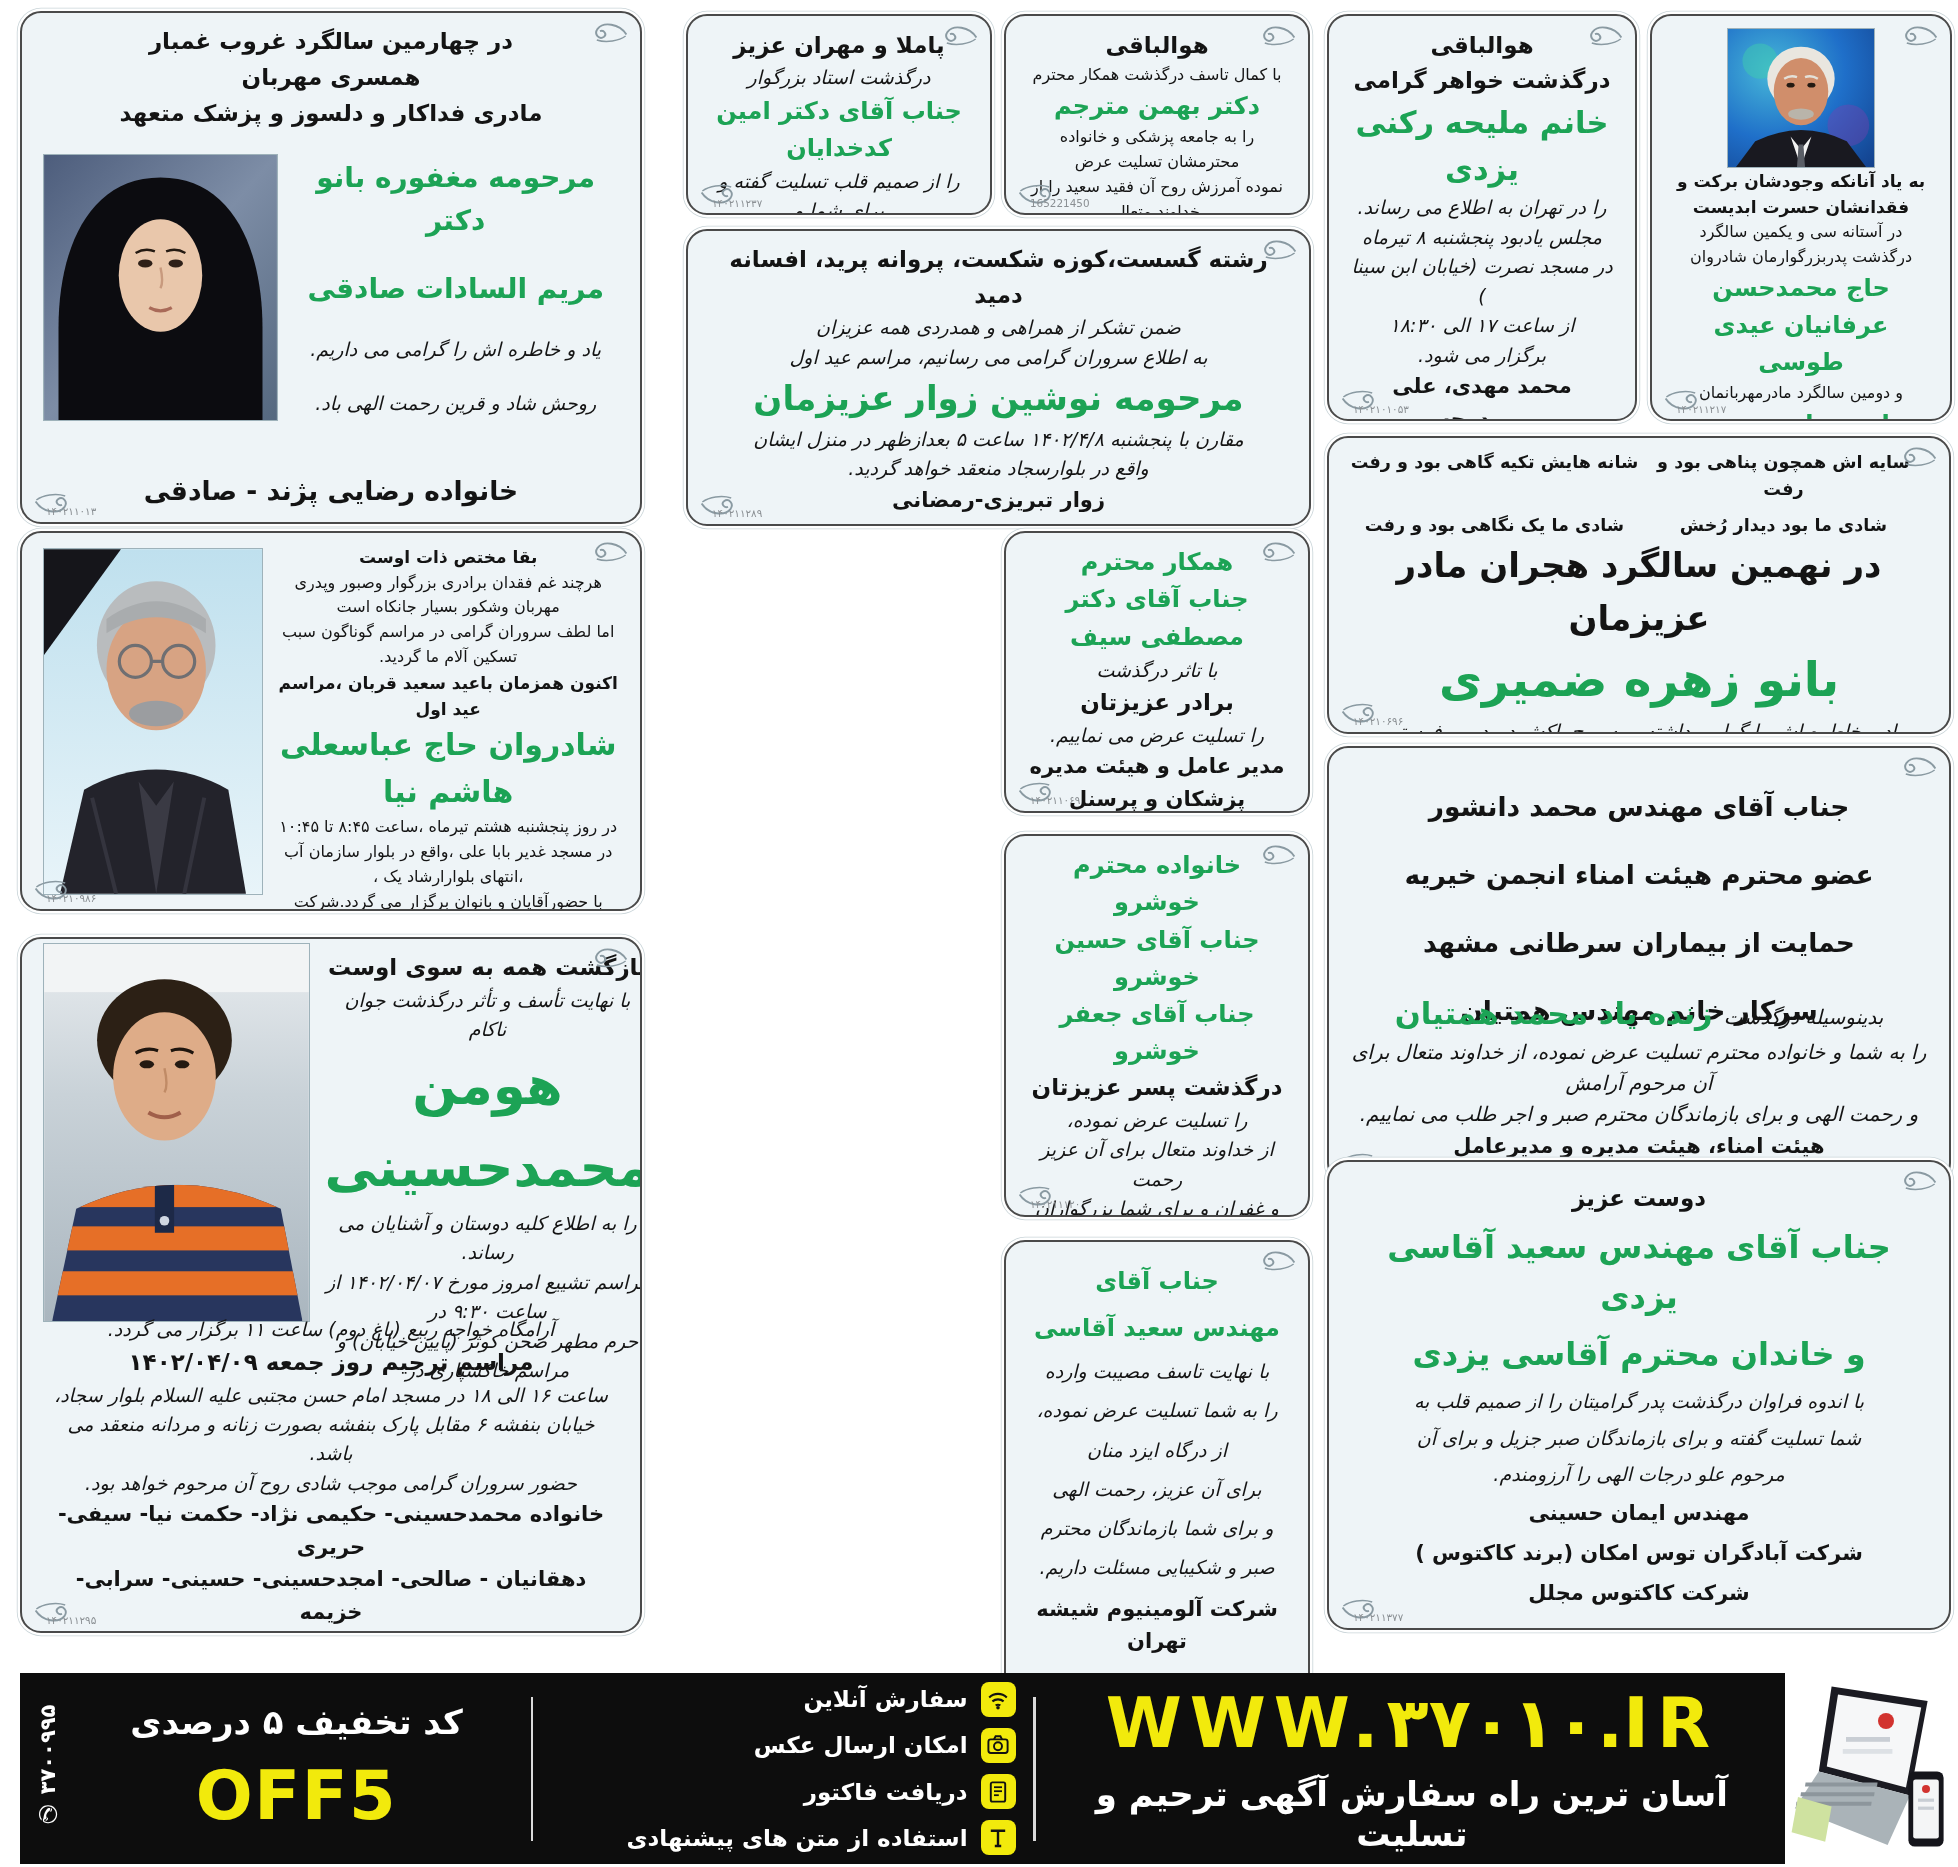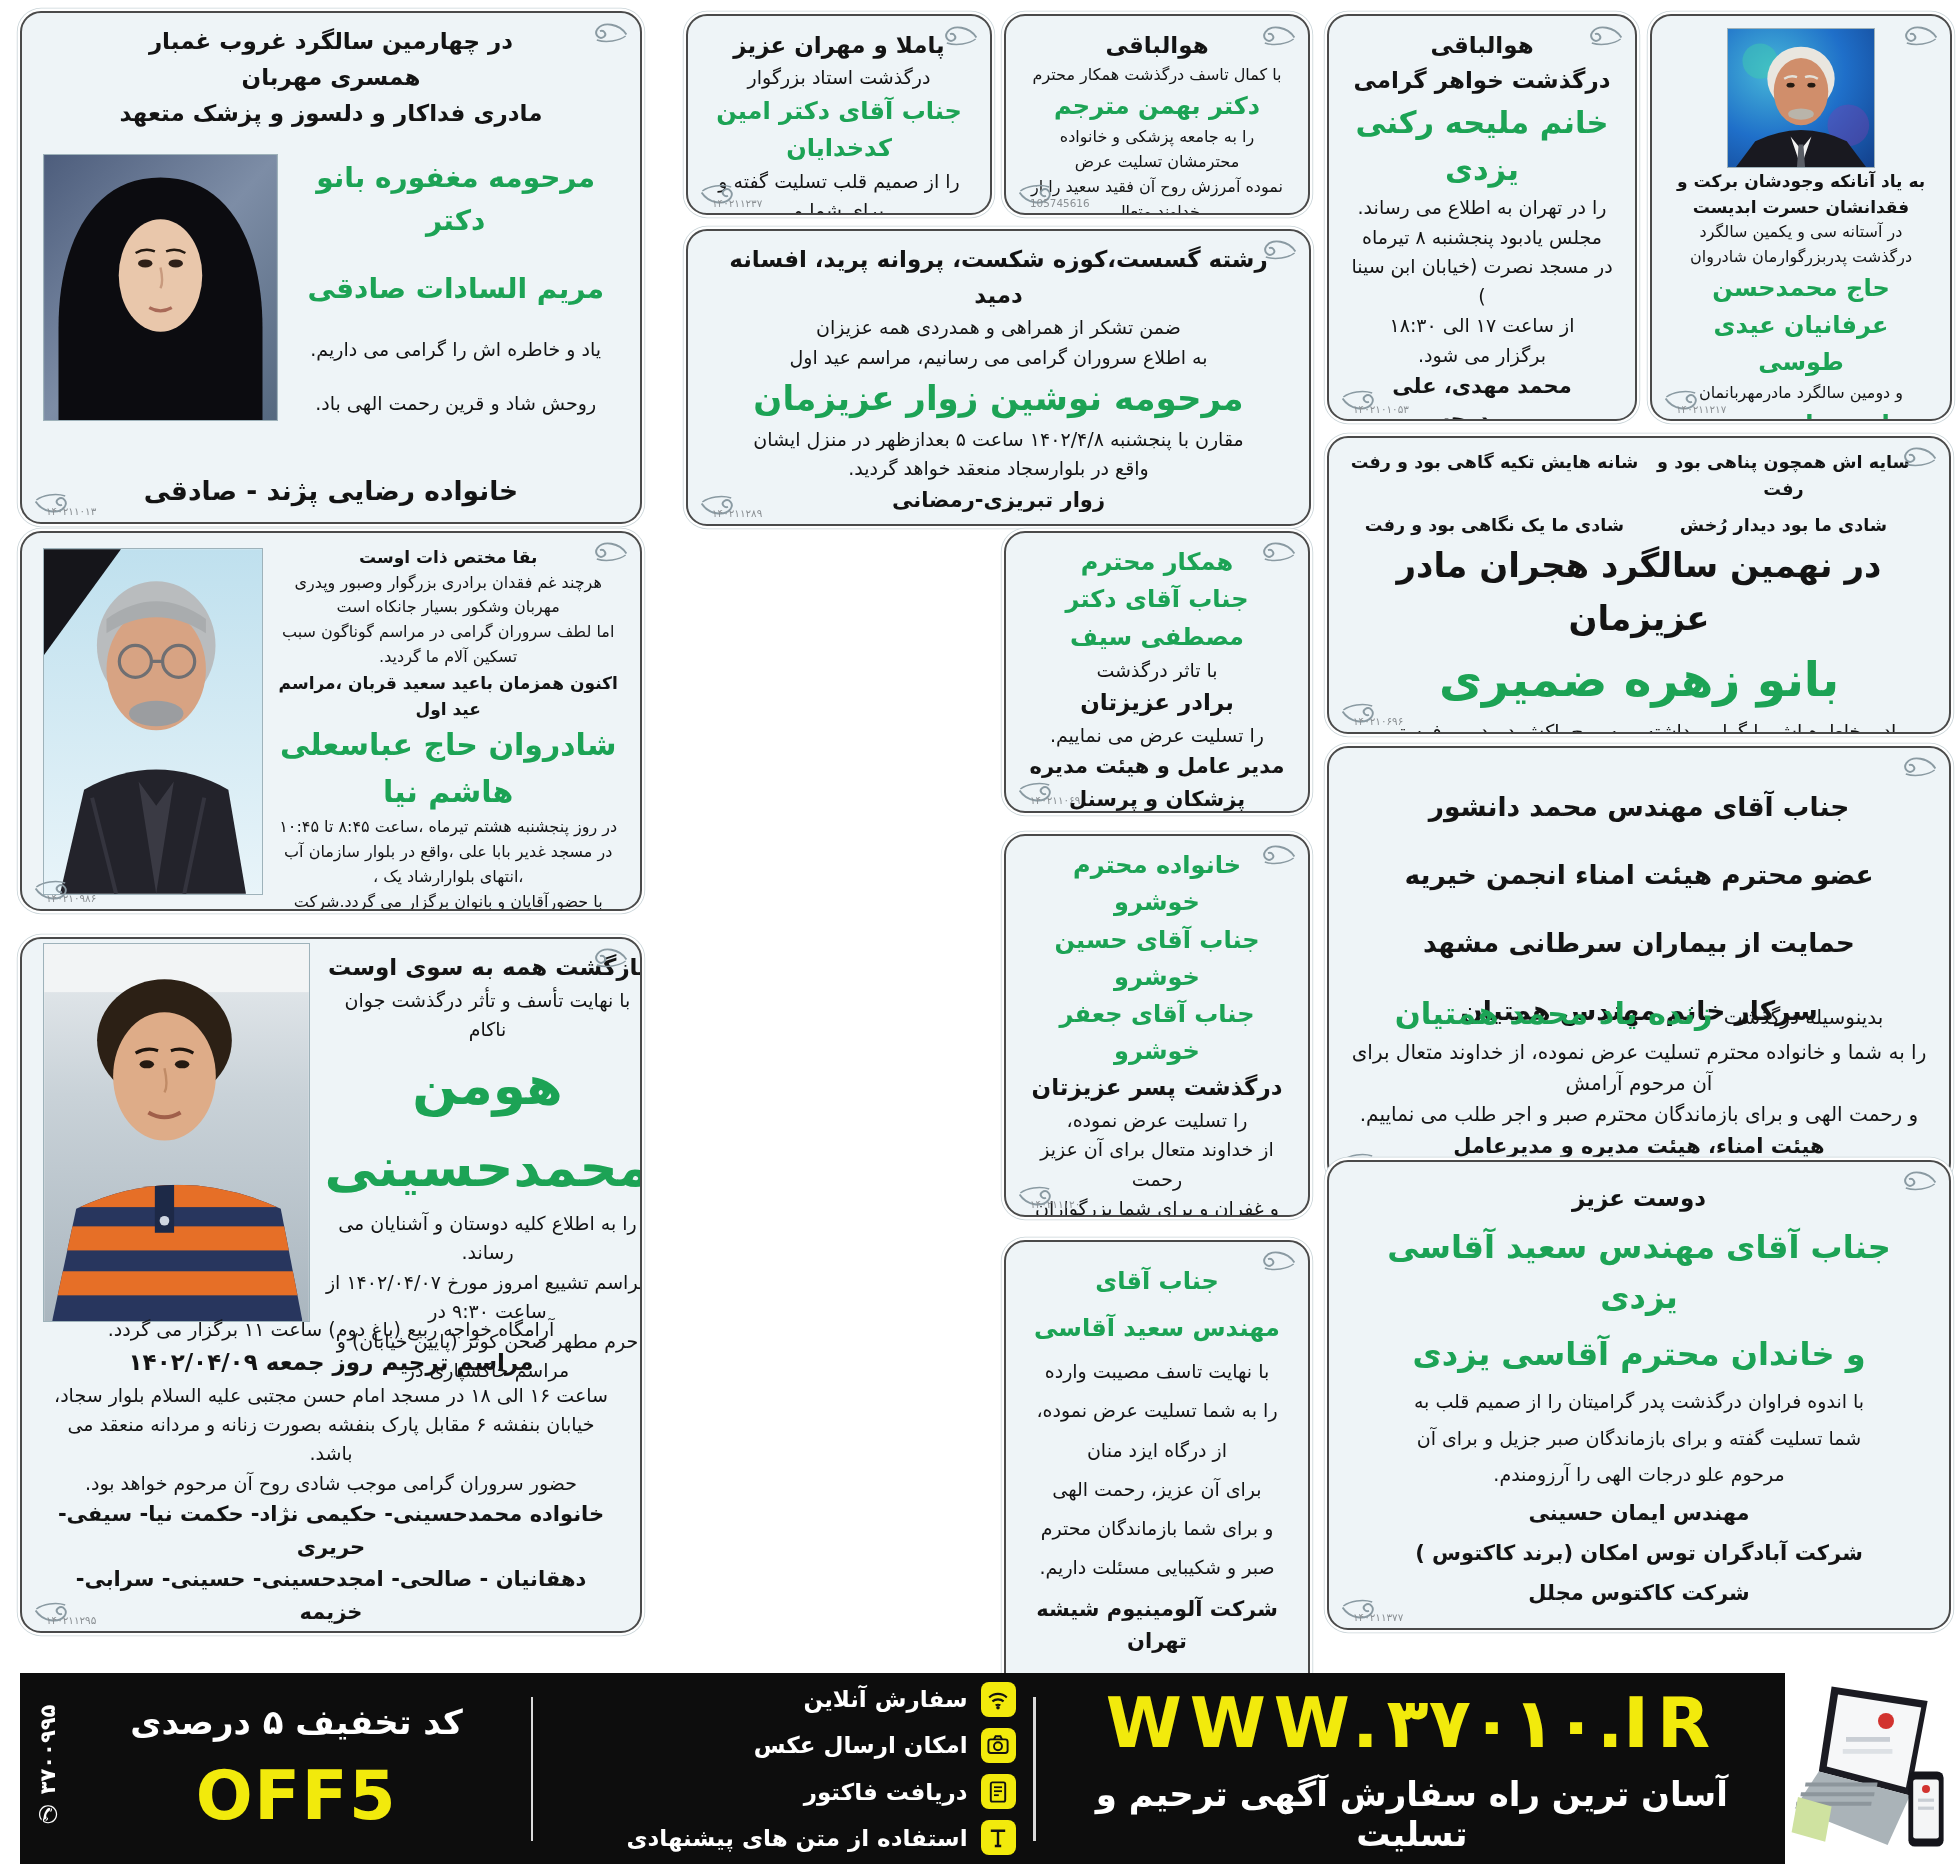--- a/index.html
+++ b/index.html
@@ -16,21 +16,21 @@
   .region{display:flex;flex-direction:column;justify-content:space-evenly;flex:1 1 auto;min-height:0;}
   .region.compact{flex:0 0 auto;}
   .region.hrow{flex:0 0 auto;flex-direction:row;justify-content:center;align-items:baseline;gap:11.2px;flex-wrap:wrap;}
   .region.poem{flex:0 0 auto;flex-direction:row;flex-wrap:wrap;row-gap:8px;}
   .photo-row{display:flex;direction:ltr;gap:14.4px;flex:1 1 auto;align-items:center;min-height:0;}
   .photo-row .side{flex:1;display:flex;flex-direction:column;justify-content:space-evenly;direction:rtl;align-self:stretch;}
   .photo{flex:0 0 auto;border:0.8px solid #9eb2ba;background:#fff;}
   .photo-center{display:flex;justify-content:center;flex:0 0 auto;direction:ltr;}
 
   .line{line-height:1.55;}
-  .s-t {font-size:19px;}
+  .s-t {font-size:19px;font-style:italic;}
   .s-ts{font-size:16px;}
   .s-h {font-size:23px;font-weight:bold;}
   .s-hs{font-size:17px;font-weight:bold;}
   .s-h1{font-size:34px;font-weight:bold;}
   .s-g1{font-size:30.5px;font-weight:bold;color:var(--green);}
   .s-g2{font-size:24px;font-weight:bold;color:var(--green);}
   .s-gh{font-size:51px;font-weight:bold;color:var(--green);}
   .s-s {font-size:21px;font-weight:bold;}
   .s-s1{font-size:26.5px;font-weight:bold;margin-top:27px;}
   .s-p {font-size:17.6px;font-weight:bold;width:50%;box-sizing:border-box;}
@@ -245,21 +245,21 @@
   <svg class="sw sw-bl" viewBox="0 0 52 30" width="42" height="24">
       <use href="#swirl"></use>
     </svg>
   <div class="region">
       <div class="line s-h">هوالباقی</div>
       <div class="line s-ts">با کمال تاسف درگذشت همکار محترم</div>
       <div class="line s-g2">دکتر بهمن مترجم</div>
       <div class="line s-ts">را به جامعه پزشکی و خانواده محترمشان تسلیت عرض</div>
       <div class="line s-ts">نموده آمرزش روح آن فقید سعید را از خداوند متعال</div>
     </div>
-  <div class="reg">105745616</div>
+  <div class="reg">165221450</div>
 </div>
 
 <div class="card c6" style="left:686px;top:229px;width:625px;height:297px">
   <svg class="sw sw-tr" viewBox="0 0 52 30" width="42" height="24">
       <use href="#swirl"></use>
     </svg>
   <svg class="sw sw-bl" viewBox="0 0 52 30" width="42" height="24">
       <use href="#swirl"></use>
     </svg>
   <div class="region">

